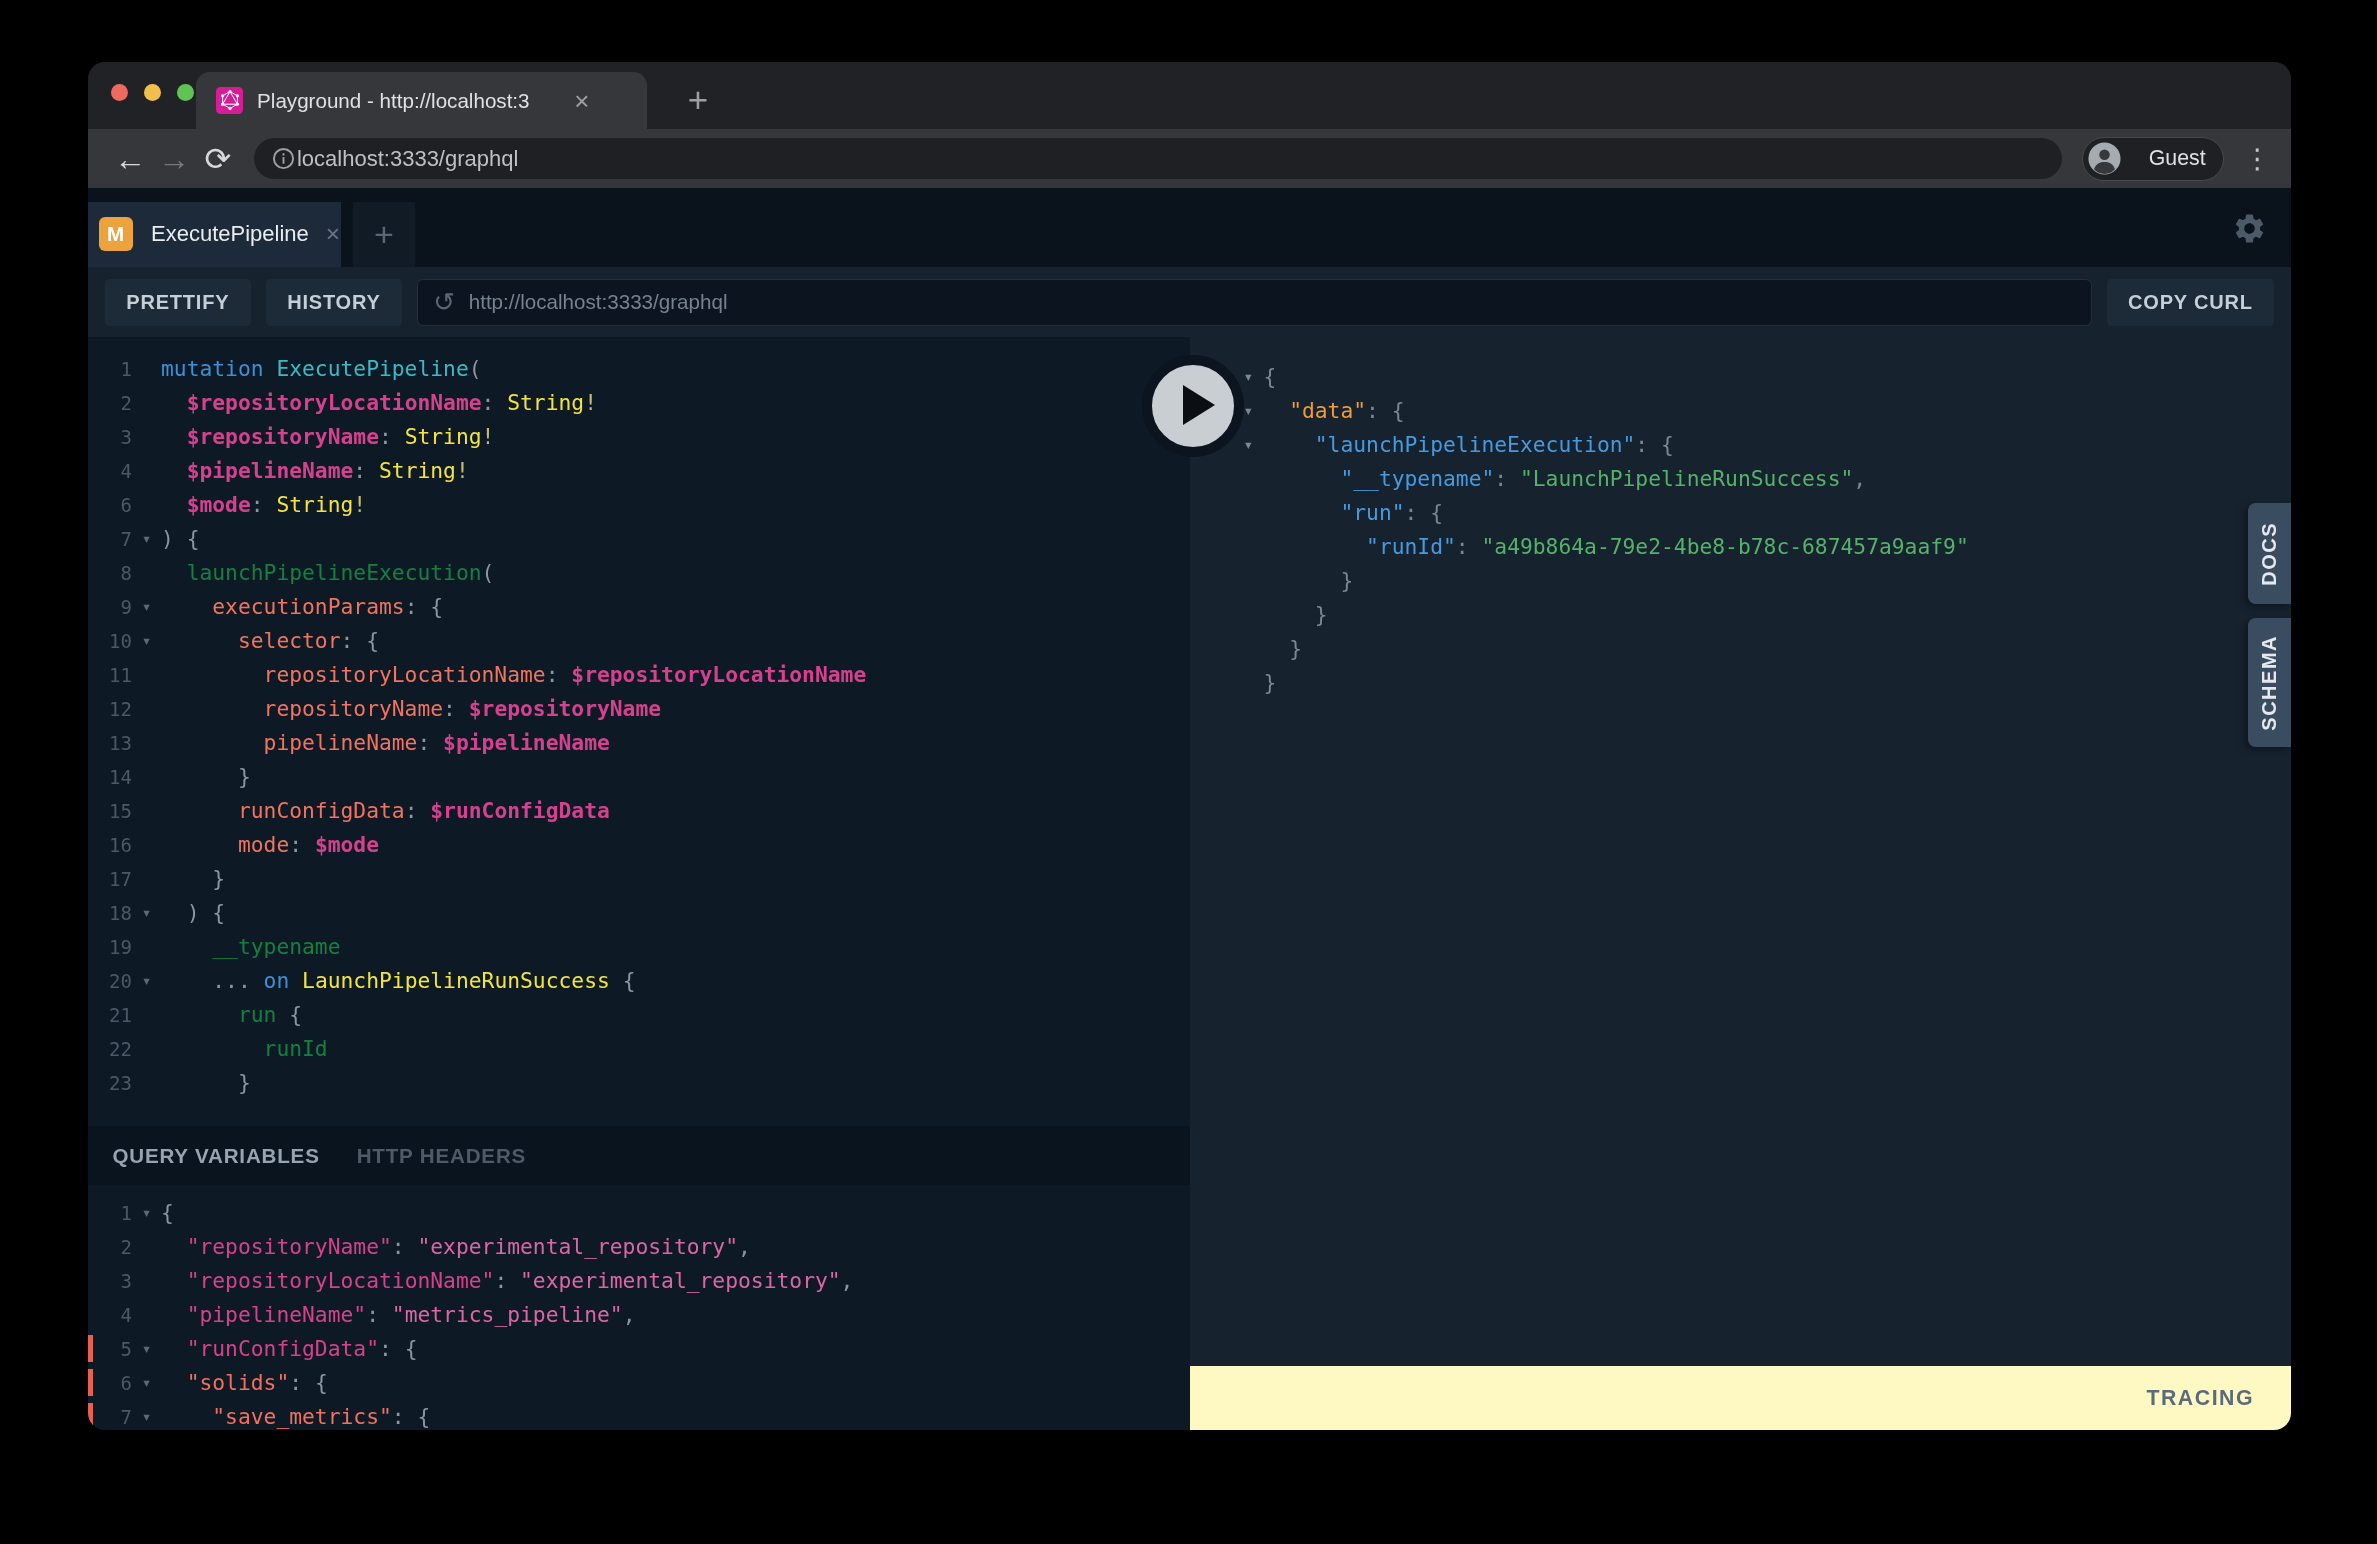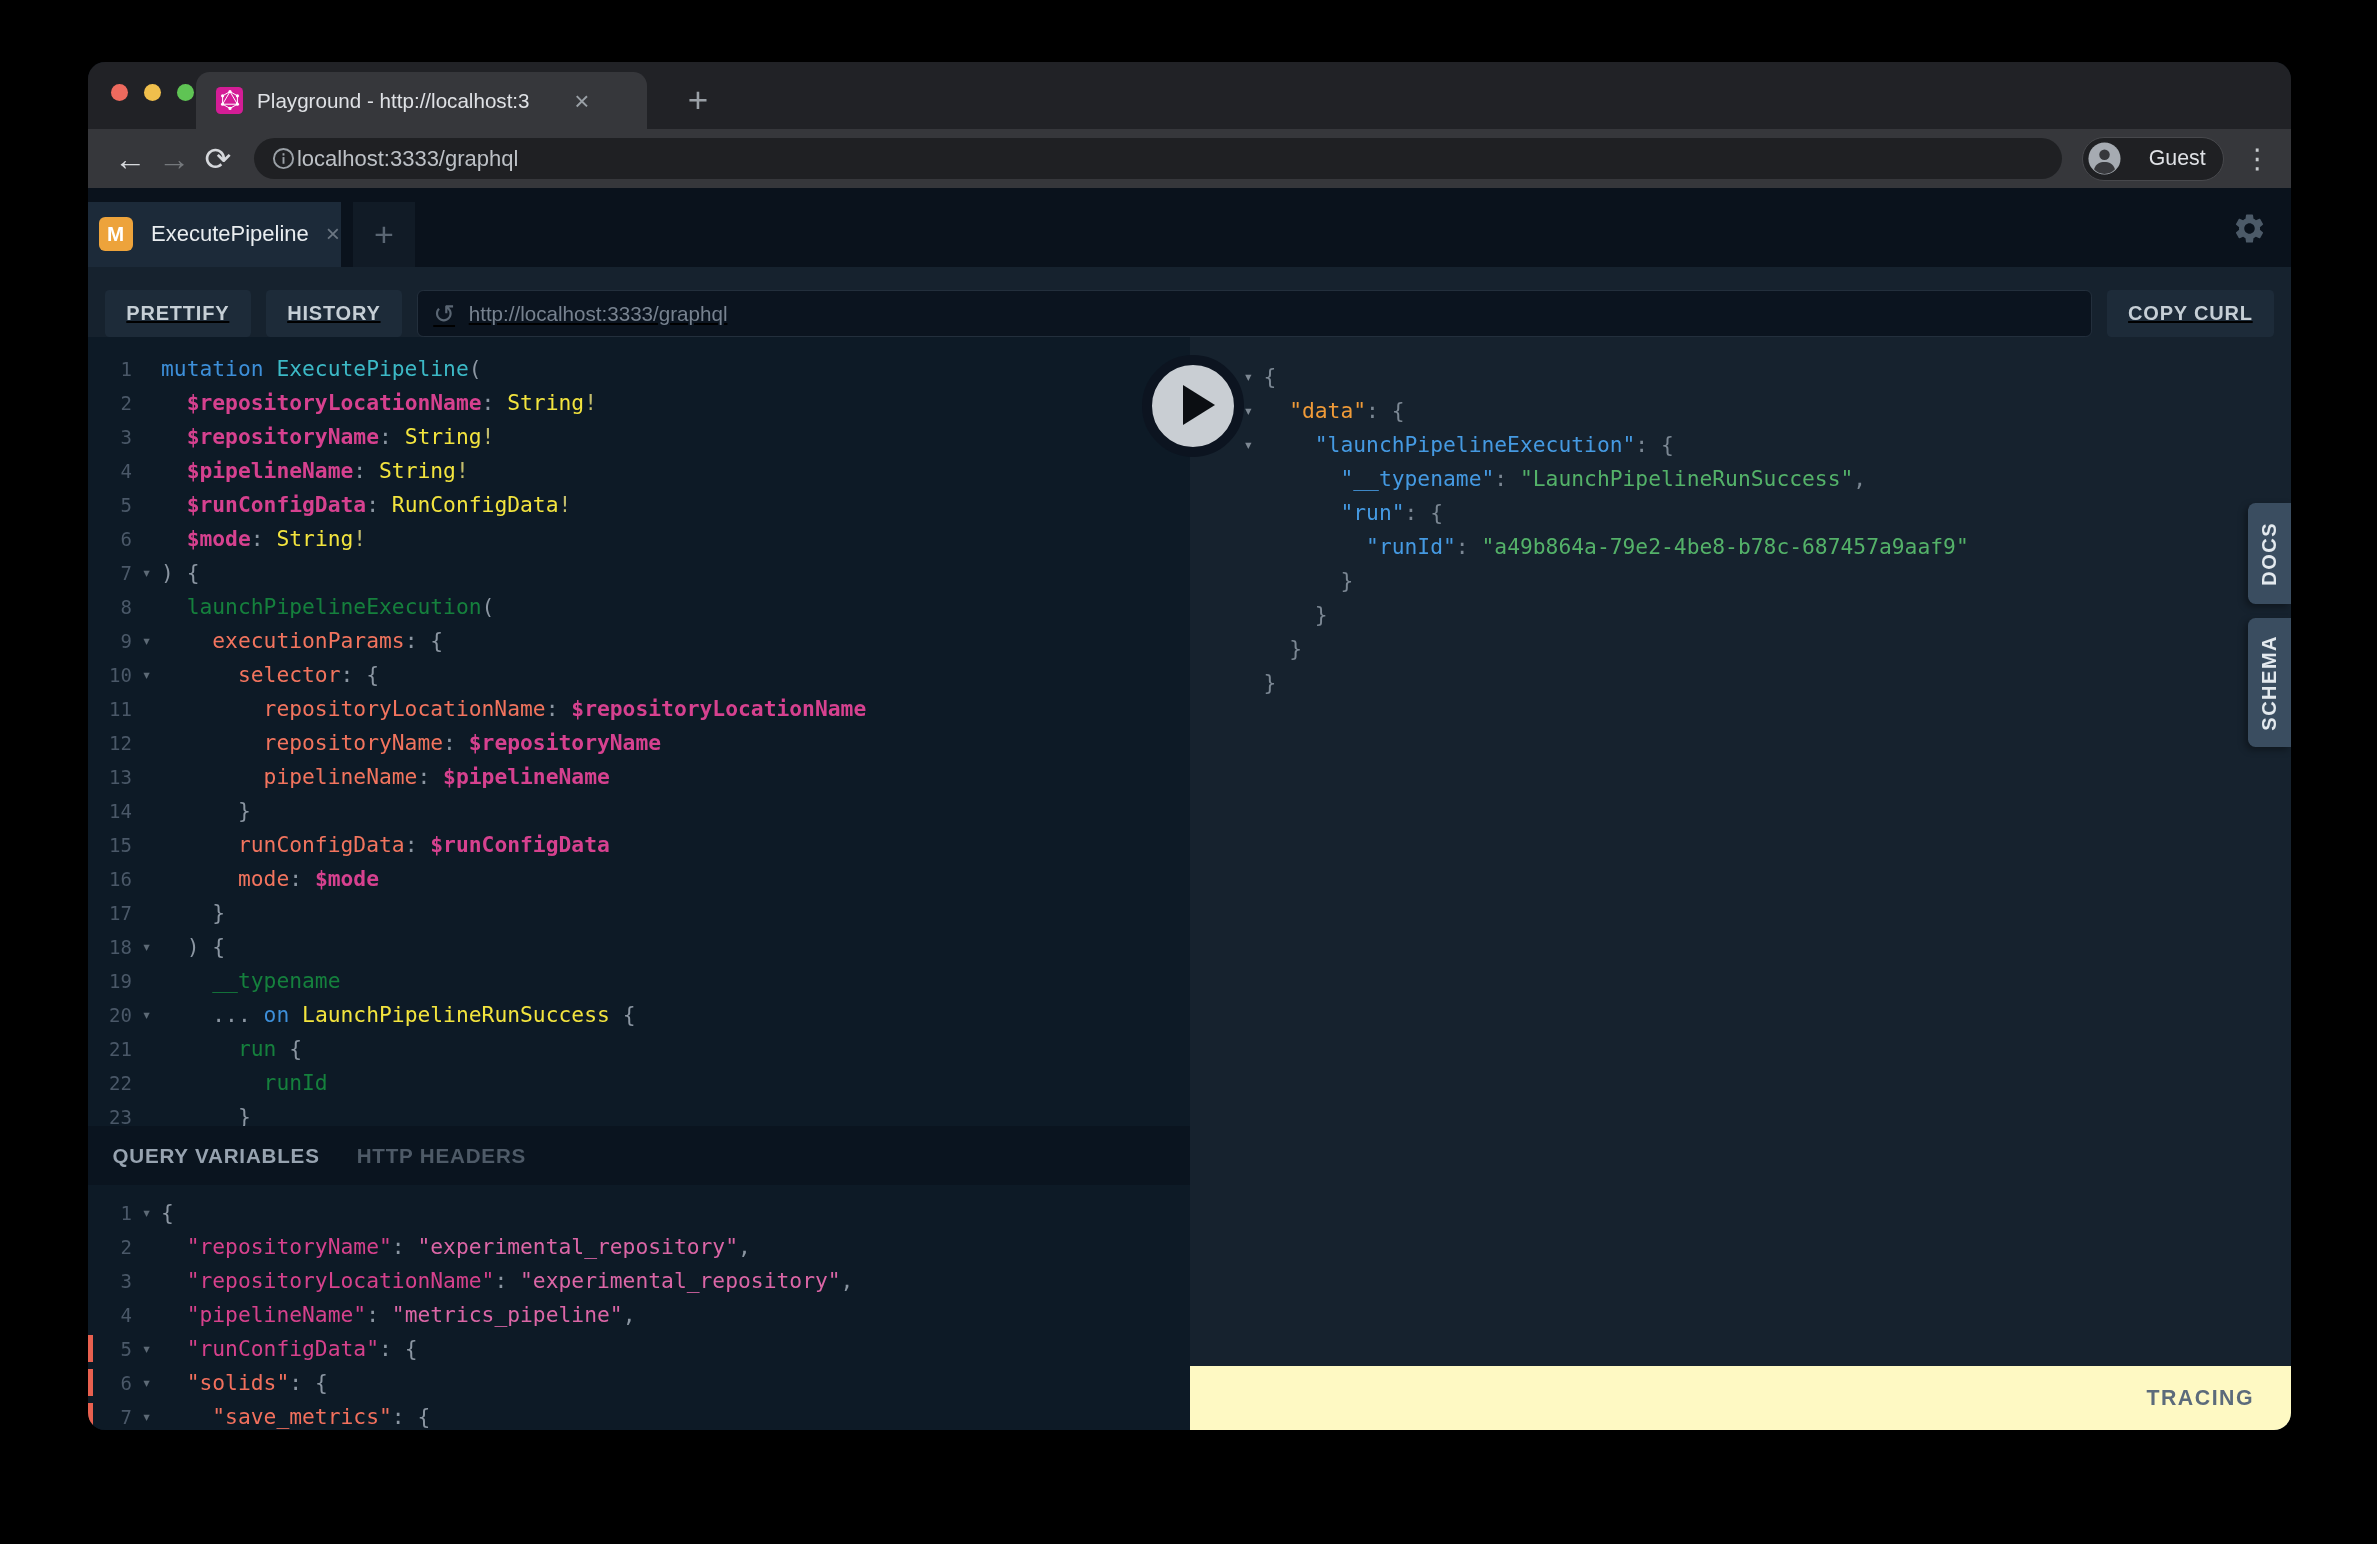--- a/index.html
+++ b/index.html
@@ -52,22 +52,22 @@
   }
   .pg-badge{width:34px;height:34px;border-radius:6.1px;background:#eda33b;color:#fff;
     font-weight:bold;font-size:20.6px;display:flex;align-items:center;justify-content:center;flex:0 0 auto;}
   .pg-tab-title{margin-left:18.3px;font-size:22px;color:#e9edf0;white-space:nowrap;}
   .pg-tab-close{margin-left:17px;font-size:24.4px;color:#6b7682;line-height:1;}
   .pg-plus-tab{
     position:absolute;left:265px;top:13.7px;height:65px;width:62px;background:#111b26;
     display:flex;align-items:center;justify-content:center;font-size:34px;color:#5a6673;font-weight:300;
   }
   .gear{position:absolute;right:24.4px;top:23px;width:35px;height:35px;}
-  .pg-toolbar{height:70px;background:#16222e;display:flex;align-items:flex-end;
-    padding:0 17px;box-sizing:border-box;gap:15.2px;text-decoration:underline;}
+  .pg-toolbar{height:70px;background:#16222e;display:flex;align-items:center;
+    padding:0 17px;box-sizing:border-box;gap:15.2px;}
   .pg-btn{height:47px;background:#1d2b39;border:none;border-radius:4.6px;padding:0 21.3px;
     font-family:"Liberation Sans",sans-serif;font-size:20px;font-weight:bold;
     letter-spacing:0.8px;color:#c6cfd6;flex:0 0 auto;}
   .endpoint{flex:1;height:47px;background:#0b141f;border:1.5px solid #232f3c;border-radius:6.1px;
     display:flex;align-items:center;padding:0 15.2px;box-sizing:border-box;min-width:0;}
   .endpoint .hist-ic{font-size:26px;color:#5a6673;line-height:1;}
   .endpoint-text{margin-left:13.7px;font-size:20.6px;color:#77828f;white-space:nowrap;}
   
   .pg-main{position:absolute;left:0;top:149px;right:0;bottom:0;}
   .editor-pane{position:absolute;left:0;top:0;width:1102px;bottom:0;}
@@ -199,21 +199,20 @@
     </div>
 
     <div class="pg-main">
 
       <div class="editor-pane">
         <div class="query-editor" id="query-editor-lines">
             <div class="code-line"><span class="ln">1</span><span class="fold"></span><span class="code"><span class="tk-kw">mutation</span><span class="tk-pl"> </span><span class="tk-op">ExecutePipeline</span><span class="tk-pu">(</span></span></div>
             <div class="code-line"><span class="ln">2</span><span class="fold"></span><span class="code">  <span class="tk-va">$repositoryLocationName</span><span class="tk-pu">: </span><span class="tk-ty">String</span><span class="tk-bg">!</span></span></div>
             <div class="code-line"><span class="ln">3</span><span class="fold"></span><span class="code">  <span class="tk-va">$repositoryName</span><span class="tk-pu">: </span><span class="tk-ty">String</span><span class="tk-bg">!</span></span></div>
             <div class="code-line"><span class="ln">4</span><span class="fold"></span><span class="code">  <span class="tk-va">$pipelineName</span><span class="tk-pu">: </span><span class="tk-ty">String</span><span class="tk-bg">!</span></span></div>
-            <div class="code-line"><span class="ln">5</span><span class="fold"></span><span class="code">  <span class="tk-va">$runConfigData</span><span class="tk-pu">: </span><span class="tk-ty">RunConfigData</span><span class="tk-bg">!</span></span></div>
             <div class="code-line"><span class="ln">6</span><span class="fold"></span><span class="code">  <span class="tk-va">$mode</span><span class="tk-pu">: </span><span class="tk-ty">String</span><span class="tk-bg">!</span></span></div>
             <div class="code-line"><span class="ln">7</span><span class="fold">▾</span><span class="code"><span class="tk-pu">) {</span></span></div>
             <div class="code-line"><span class="ln">8</span><span class="fold"></span><span class="code">  <span class="tk-fi">launchPipelineExecution</span><span class="tk-pu">(</span></span></div>
             <div class="code-line"><span class="ln">9</span><span class="fold">▾</span><span class="code">    <span class="tk-at">executionParams</span><span class="tk-pu">: {</span></span></div>
             <div class="code-line"><span class="ln">10</span><span class="fold">▾</span><span class="code">      <span class="tk-at">selector</span><span class="tk-pu">: {</span></span></div>
             <div class="code-line"><span class="ln">11</span><span class="fold"></span><span class="code">        <span class="tk-at">repositoryLocationName</span><span class="tk-pu">: </span><span class="tk-va">$repositoryLocationName</span></span></div>
             <div class="code-line"><span class="ln">12</span><span class="fold"></span><span class="code">        <span class="tk-at">repositoryName</span><span class="tk-pu">: </span><span class="tk-va">$repositoryName</span></span></div>
             <div class="code-line"><span class="ln">13</span><span class="fold"></span><span class="code">        <span class="tk-at">pipelineName</span><span class="tk-pu">: </span><span class="tk-va">$pipelineName</span></span></div>
             <div class="code-line"><span class="ln">14</span><span class="fold"></span><span class="code">      <span class="tk-pu">}</span></span></div>
             <div class="code-line"><span class="ln">15</span><span class="fold"></span><span class="code">      <span class="tk-at">runConfigData</span><span class="tk-pu">: </span><span class="tk-va">$runConfigData</span></span></div>

